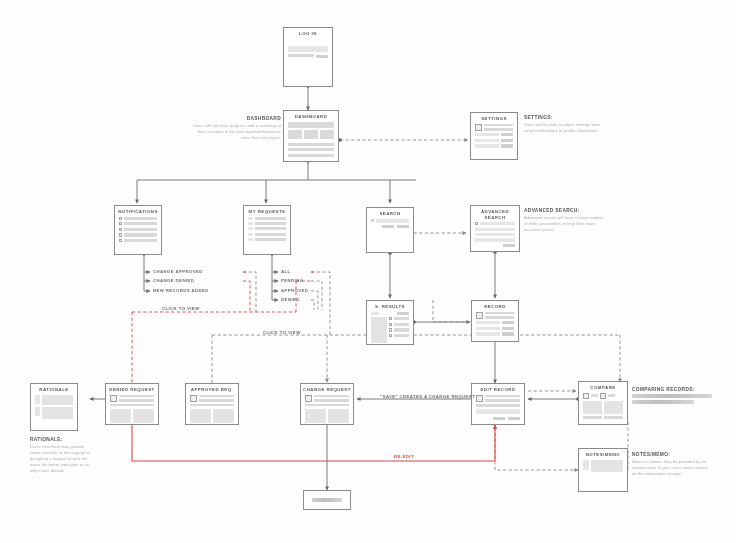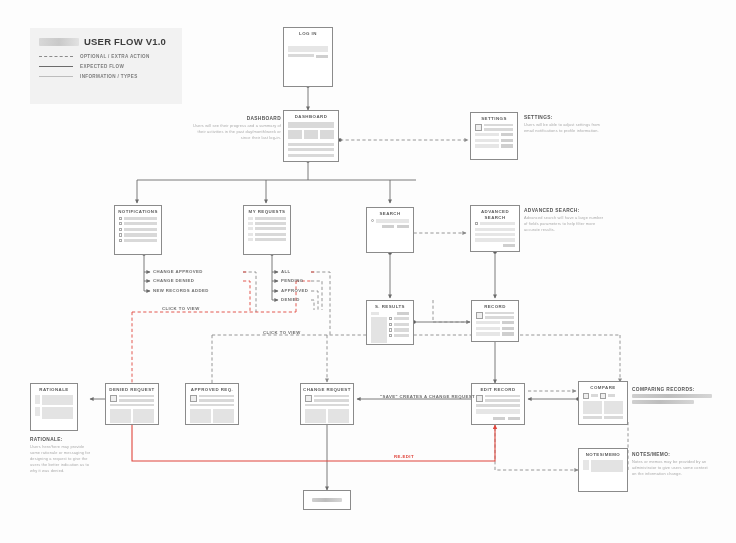--- a/index.html
+++ b/index.html
@@ -172,38 +172,20 @@
       <path d="M296,312 L296,281"></path>
       <path d="M296,281 L311,281"></path>
     </g>
 
     <g stroke="#e0453c" stroke-width="1.1" fill="none">
       <circle cx="132" cy="421" r="1.8" fill="#e0453c" stroke="none"></circle>
       <path d="M132,421 L132,461 L495,461 L495,425" marker-end="url(#arR)"></path>
     </g>
   </svg>
 
-  <div class="legend">
-    <div class="legend-title-row">
-      <div class="legend-logo"></div>
-      <div class="legend-title">USER FLOW V1.0</div>
-    </div>
-    <div class="legend-row">
-      <div class="ln dashed"></div>
-      <div class="legend-text">OPTIONAL / EXTRA ACTION</div>
-    </div>
-    <div class="legend-row">
-      <div class="ln solid"></div>
-      <div class="legend-text">EXPECTED FLOW</div>
-    </div>
-    <div class="legend-row">
-      <div class="ln thin"></div>
-      <div class="legend-text">INFORMATION / TYPES</div>
-    </div>
-  </div>
 
   <div class="box" style="left:283px; top:27px; width:50px; height:60px;">
     <div class="bt">LOG IN</div>
     <div class="body">
       <div style="height:7px;"></div>
       <div class="bar tall lt"></div>
       <div class="row">
         <div class="bar" style="flex:1;"></div>
         <div class="btn-sm"></div>
       </div>

